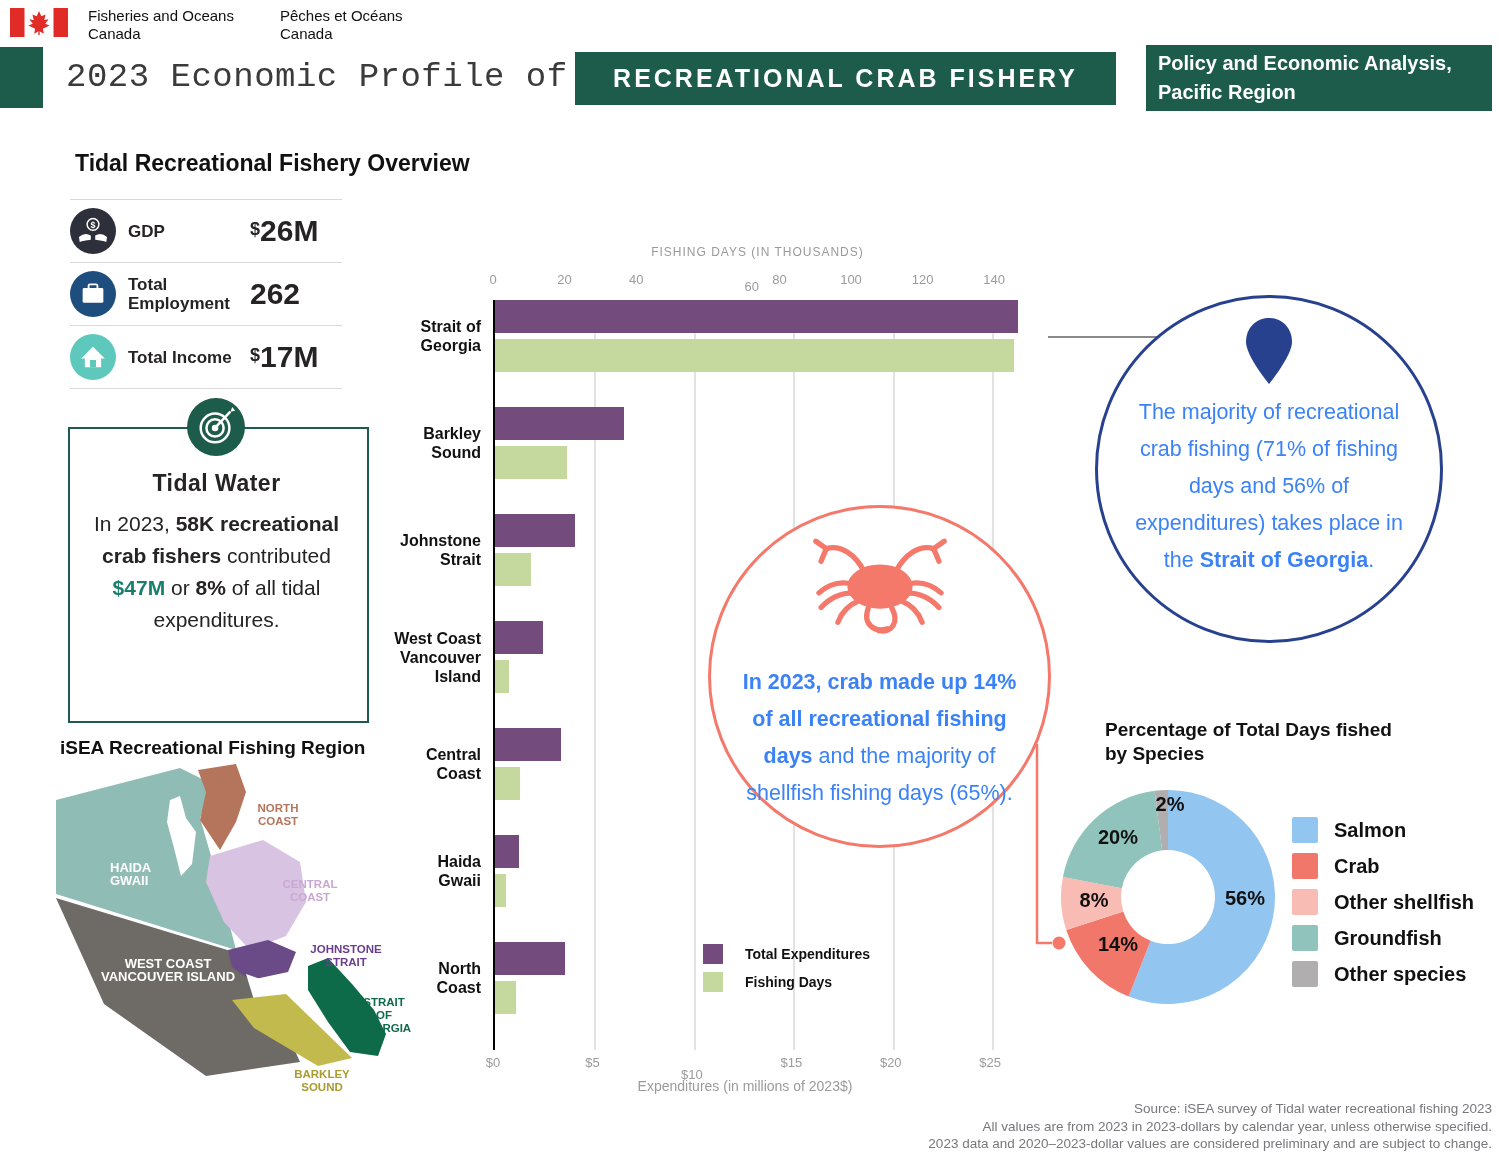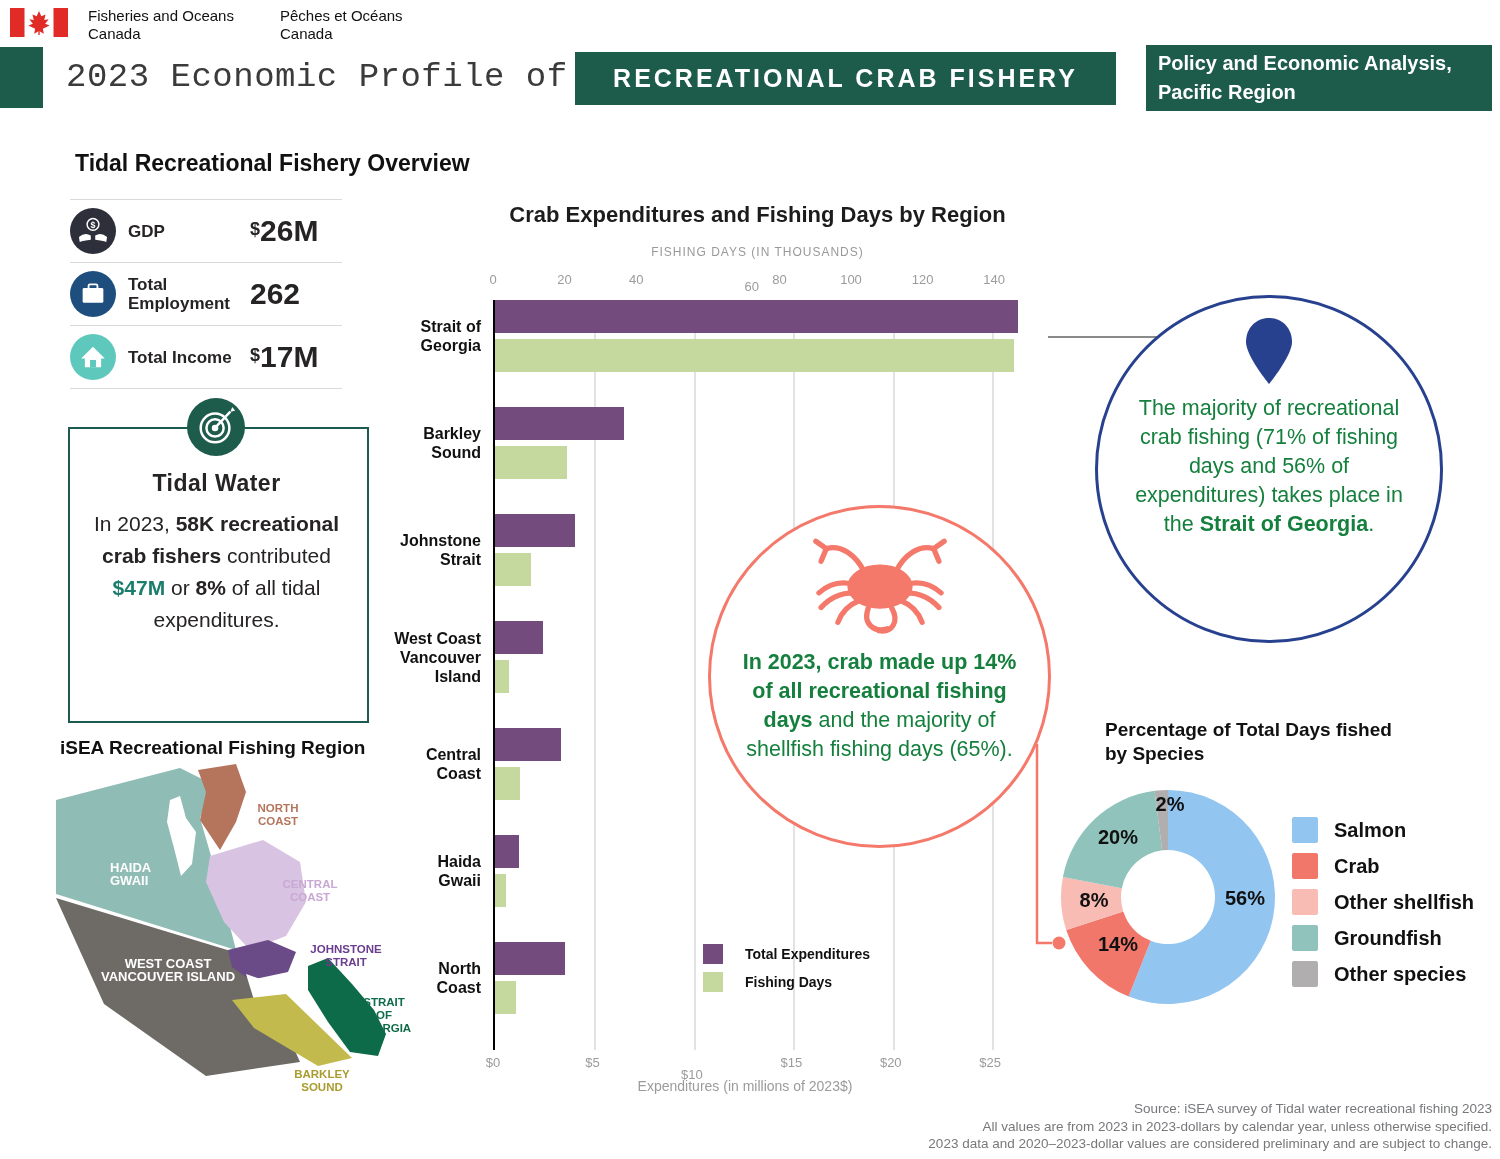--- a/index.html
+++ b/index.html
@@ -43,21 +43,21 @@
           justify-content:flex-end;text-align:right;font-size:16px;font-weight:bold;
           line-height:19px;white-space:pre-line;color:#111;}
   .x-axis-label{font-size:14px;color:#9b9b9b;text-align:center;}
   .legend-row{display:flex;align-items:center;margin-bottom:8px;gap:12px;}
   .legend-swatch{width:20px;height:20px;margin-right:10px;flex:0 0 20px;}
   .legend-label{font-size:14px;font-weight:bold;color:#111;}
   
   .callout{border-radius:50%;background:#fff;box-sizing:border-box;text-align:center;}
   .callout-crab{width:343px;height:343px;border:3px solid #f4796b;z-index:5;}
   .callout-sog{width:348px;height:348px;border:3px solid #27418f;z-index:5;}
-  .callout-text{font-size:21.5px;line-height:29px;color:#15803d;}
+  .callout-text{font-size:21.5px;line-height:37px;color:#3b82f6;}
   
   .donut-title{font-size:19px;font-weight:bold;line-height:24px;color:#111;}
   .donut-label{font-size:20px;font-weight:bold;fill:#111;}
   .dlegend-row{display:flex;align-items:center;height:36px;}
   .dlegend-swatch{width:26px;height:26px;border-radius:2px;margin-right:16px;flex:0 0 26px;}
   .dlegend-label{font-size:20px;font-weight:bold;color:#111;white-space:nowrap;}
   
   .source{font-size:13.5px;line-height:17.5px;color:#77787b;text-align:right;}
 </style>
 </head>
@@ -153,21 +153,20 @@
         <text x="62" y="112" text-anchor="start" fill="#ffffff" font-size="13" font-weight="bold" font-family="Liberation Sans, sans-serif"><tspan x="62" dy="0">HAIDA</tspan><tspan x="62" dy="13">GWAII</tspan></text>
         <text x="230" y="52" text-anchor="middle" fill="#b4755c" font-size="11.5" font-weight="bold" font-family="Liberation Sans, sans-serif"><tspan x="230" dy="0">NORTH</tspan><tspan x="230" dy="13">COAST</tspan></text>
         <text x="262" y="128" text-anchor="middle" fill="#c9a8d4" font-size="11.5" font-weight="bold" font-family="Liberation Sans, sans-serif"><tspan x="262" dy="0">CENTRAL</tspan><tspan x="262" dy="13">COAST</tspan></text>
         <text x="298" y="193" text-anchor="middle" fill="#6a3d8f" font-size="11.5" font-weight="bold" font-family="Liberation Sans, sans-serif"><tspan x="298" dy="0">JOHNSTONE</tspan><tspan x="298" dy="13">STRAIT</tspan></text>
         <text x="120" y="208" text-anchor="middle" fill="#ffffff" font-size="13" font-weight="bold" font-family="Liberation Sans, sans-serif"><tspan x="120" dy="0">WEST COAST</tspan><tspan x="120" dy="13">VANCOUVER  ISLAND</tspan></text>
         <text x="336" y="246" text-anchor="middle" fill="#0e6b4a" font-size="11.5" font-weight="bold" font-family="Liberation Sans, sans-serif"><tspan x="336" dy="0">STRAIT</tspan><tspan x="336" dy="13">OF</tspan><tspan x="336" dy="13">GEORGIA</tspan></text>
         <text x="274" y="318" text-anchor="middle" fill="#a99c2f" font-size="11.5" font-weight="bold" font-family="Liberation Sans, sans-serif"><tspan x="274" dy="0">BARKLEY</tspan><tspan x="274" dy="13">SOUND</tspan></text>
       </g>
   </svg>
 
-  <div class="abs chart-title" style="left:495px;top:202px;width:525px">Crab Expenditures and Fishing Days by Region</div>
   <div class="abs axis-top-label" style="left:495px;top:245px;width:525px">FISHING DAYS  (IN THOUSANDS)</div>
   <div class="abs" id="top-ticks" style="left:493px;top:272px;width:537px;height:18px">
       <span class="tick" style="left: 0%; top: 0px;">0</span>
       <span class="tick" style="left: 13.3333%; top: 0px;">20</span>
       <span class="tick" style="left: 26.6667%; top: 0px;">40</span>
       <span class="tick" style="left: 40%; top: 7px; margin-left: 44px;">60</span>
       <span class="tick" style="left: 53.3333%; top: 0px;">80</span>
       <span class="tick" style="left: 66.6667%; top: 0px;">100</span>
       <span class="tick" style="left: 80%; top: 0px;">120</span>
       <span class="tick" style="left: 93.3333%; top: 0px;">140</span>
@@ -249,21 +248,21 @@
         <path d="M40,54 C26,54 16,60 9,68"></path>
         <path d="M44,62 C34,66 28,74 25,82"></path>
         <path d="M90,46 C104,42 114,46 123,54"></path>
         <path d="M90,54 C104,54 114,60 121,68"></path>
         <path d="M86,62 C96,66 102,74 105,82"></path>
         <path d="M54,68 C48,84 60,92 72,88"></path>
         <path d="M76,68 C84,82 76,92 64,90"></path>
       </g>
       <ellipse cx="65" cy="48" rx="31" ry="21" fill="#f4796b"></ellipse>
     </svg>
-    <div class="callout-text" style="margin:8px auto 0;width:282px"><span style="font-weight: bold;">In 2023, crab made up 14% of all recreational fishing days</span><span> and the majority of shellfish fishing days (65%).</span></div>
+    <div class="callout-text" style="margin:24px auto 0;width:282px"><span style="font-weight: bold;">In 2023, crab made up 14% of all recreational fishing days</span><span> and the majority of shellfish fishing days (65%).</span></div>
   </div>
 
   <div class="abs callout callout-sog" style="left:1095px;top:295px">
     <svg style="margin-top:20px" width="46" height="66" viewBox="0 0 46 66">
       <path d="M23,0 C10,0 0,10 0,24 C0,38 23,66 23,66 C23,66 46,38 46,24 C46,10 36,0 23,0 Z" fill="#27418f"></path>
     </svg>
     <div class="callout-text" style="margin:6px auto 0;width:280px"><span>The majority of recreational crab fishing (71% of fishing days and 56% of expenditures) takes place in the </span><span style="font-weight: bold;">Strait of Georgia</span><span>.</span></div>
   </div>
 
   <div class="abs donut-title" style="left:1105px;top:718px;width:310px">

